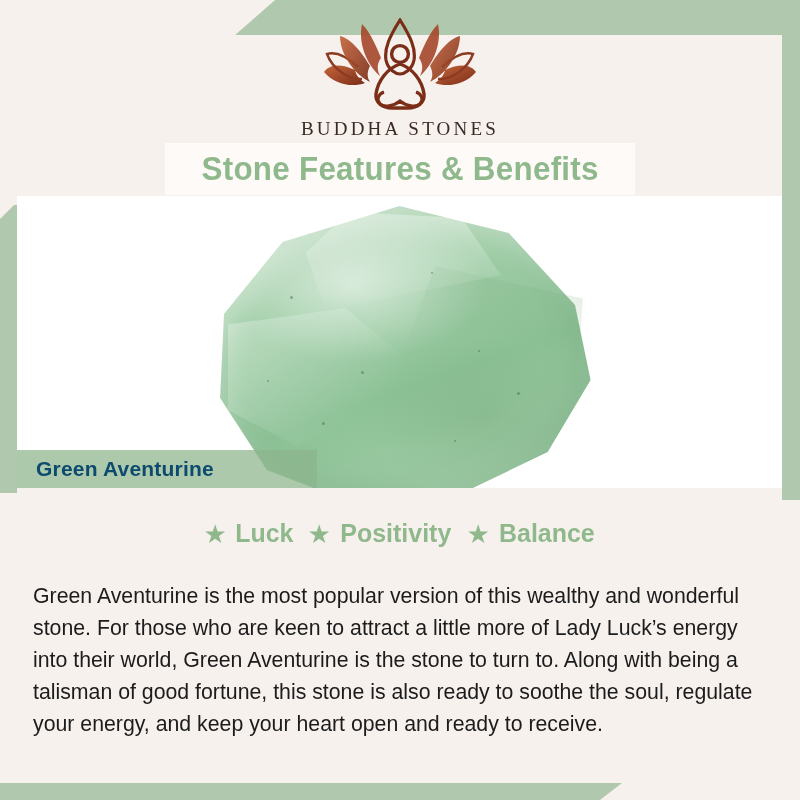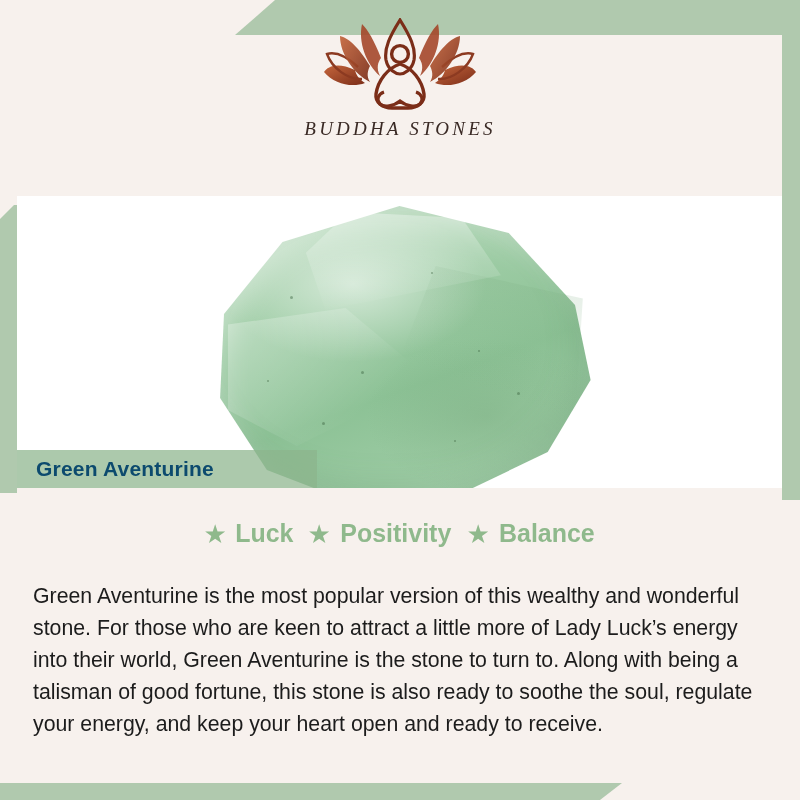--- a/index.html
+++ b/index.html
@@ -31,21 +31,20 @@
   #logo-block{
     position:absolute;top:18px;left:0;width:800px;
     display:flex;flex-direction:column;align-items:center;
   }
   #lotus-icon{display:block;}
   #brand-name{
     margin-top:4px;
     font-family:"Liberation Serif", serif;
     font-size:19px;letter-spacing:3.2px;color:#3a2a25;
     font-weight:400;
-    font-style:italic;
   }
 
   
   #title-banner{
     position:absolute;top:143px;left:165px;width:470px;height:52px;
     background:#fdfaf8;
     display:flex;align-items:center;justify-content:center;
   }
   #banner-title{
     font-family:"Liberation Sans Narrow","Liberation Sans",sans-serif;
@@ -155,20 +154,23 @@
 
         <circle cx="82" cy="36" r="8.4" fill="none" stroke="#7b2d18" stroke-width="3.4"></circle>
 
         <path d="M82 46 C70 50 60 62 58 76 C57 84 64 90 74 90 L90 90 C100 90 107 84 106 76 C104 62 94 50 82 46 Z" fill="none" stroke="#7b2d18" stroke-width="3.4"></path>
         <path d="M66 74 C60 76 58 82 62 86 C66 90 76 88 82 83 C88 88 98 90 102 86 C106 82 104 76 98 74" fill="none" stroke="#7b2d18" stroke-width="3.2"></path>
       </svg>
     </span>
     <div id="brand-name">BUDDHA STONES</div>
   </div>
 
+  <div id="title-banner">
+    <div id="banner-title">Stone Features &amp; Benefits</div>
+  </div>
 
   <div id="stone-photo">
     <div id="stone-shape">
       <div class="stone-body"></div>
       <div class="facet facet-a"></div>
       <div class="facet facet-b"></div>
       <div class="facet facet-c"></div>
       <span class="speck" style="left:22%;top:30%;width:3px;height:3px;"></span>
       <span class="speck" style="left:58%;top:22%;width:2px;height:2px;"></span>
       <span class="speck" style="left:40%;top:55%;width:3px;height:3px;"></span>

